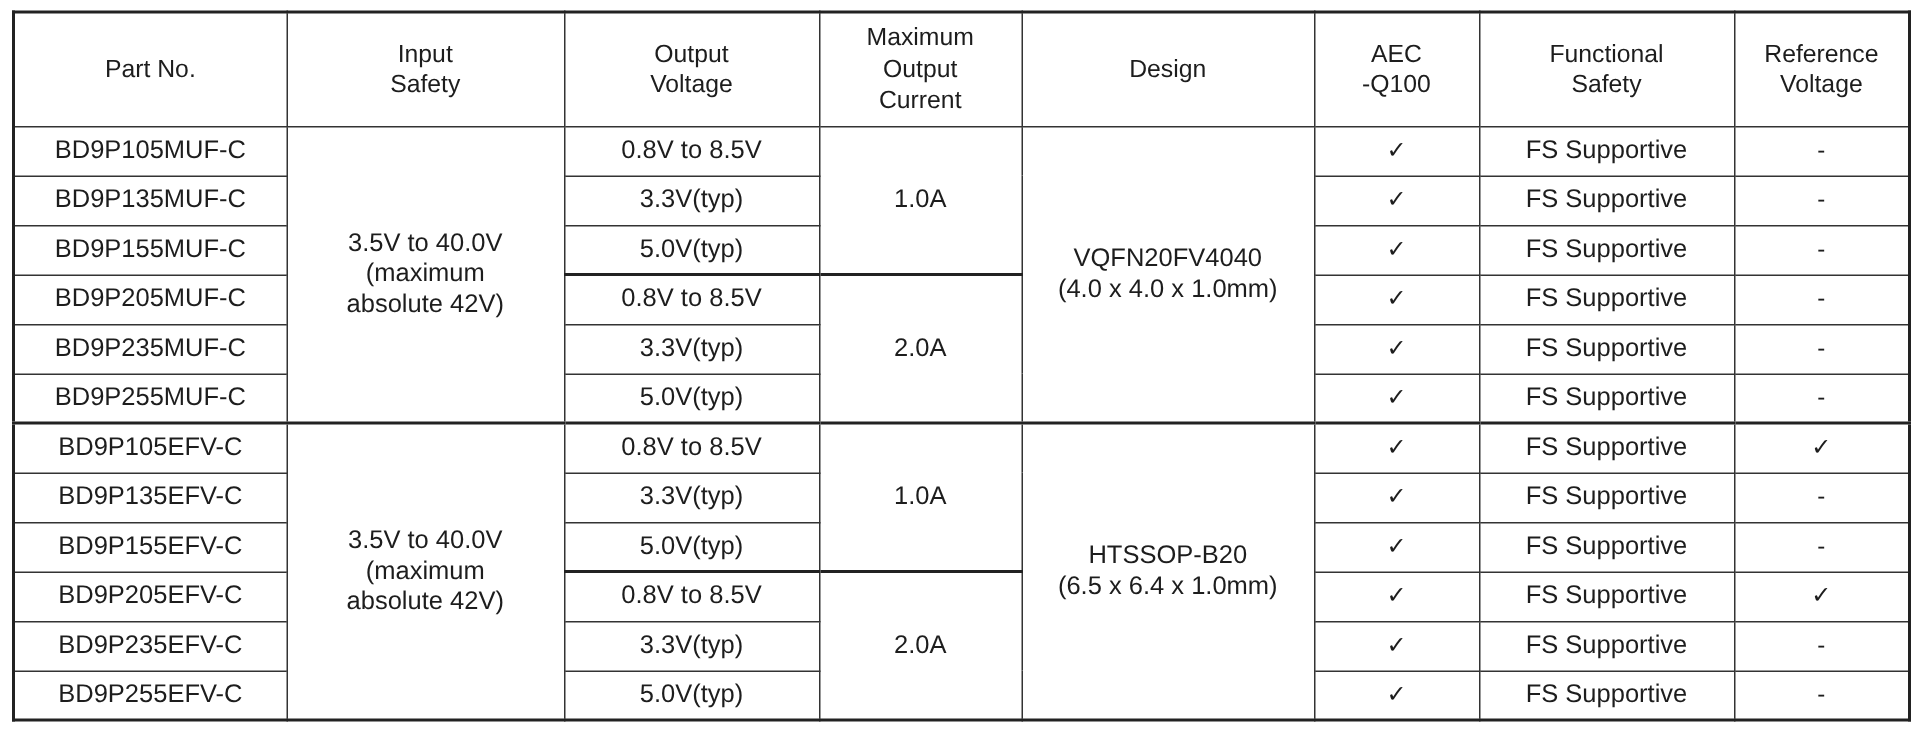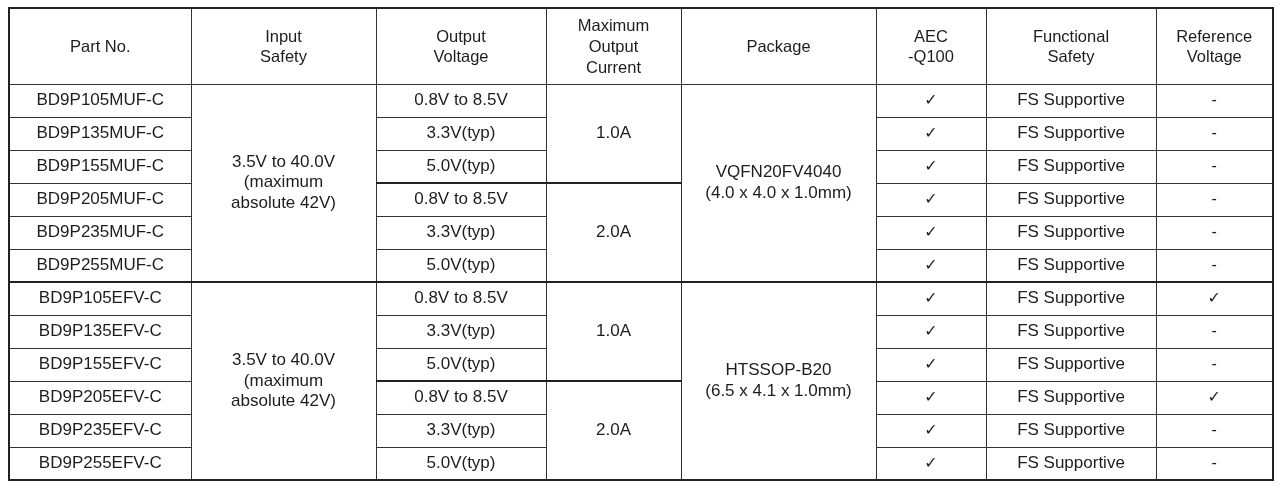--- a/index.html
+++ b/index.html
@@ -79,21 +79,21 @@
     <thead>
       <tr>
         <th>Part No.</th>
         <th>Input
 Safety</th>
         <th>Output
 Voltage</th>
         <th>Maximum
 Output
 Current</th>
-        <th>Package</th>
+        <th>Design</th>
         <th>AEC
 -Q100</th>
         <th>Functional
 Safety</th>
         <th>Reference
 Voltage</th>
       </tr>
     </thead>
     <tbody>
       <tr>
@@ -146,21 +146,21 @@
         <td><span class="mark">-</span></td>
       </tr>
       <tr class="section-start">
         <td>BD9P105EFV-C</td>
         <td rowspan="6">3.5V to 40.0V
 (maximum
 absolute 42V)</td>
         <td>0.8V to 8.5V</td>
         <td rowspan="3">1.0A</td>
         <td rowspan="6">HTSSOP-B20
-(6.5 x 4.1 x 1.0mm)</td>
+(6.5 x 6.4 x 1.0mm)</td>
         <td><span class="mark">✓</span></td>
         <td>FS Supportive</td>
         <td><span class="mark">✓</span></td>
       </tr>
       <tr>
         <td>BD9P135EFV-C</td>
         <td>3.3V(typ)</td>
         <td><span class="mark">✓</span></td>
         <td>FS Supportive</td>
         <td><span class="mark">-</span></td>

